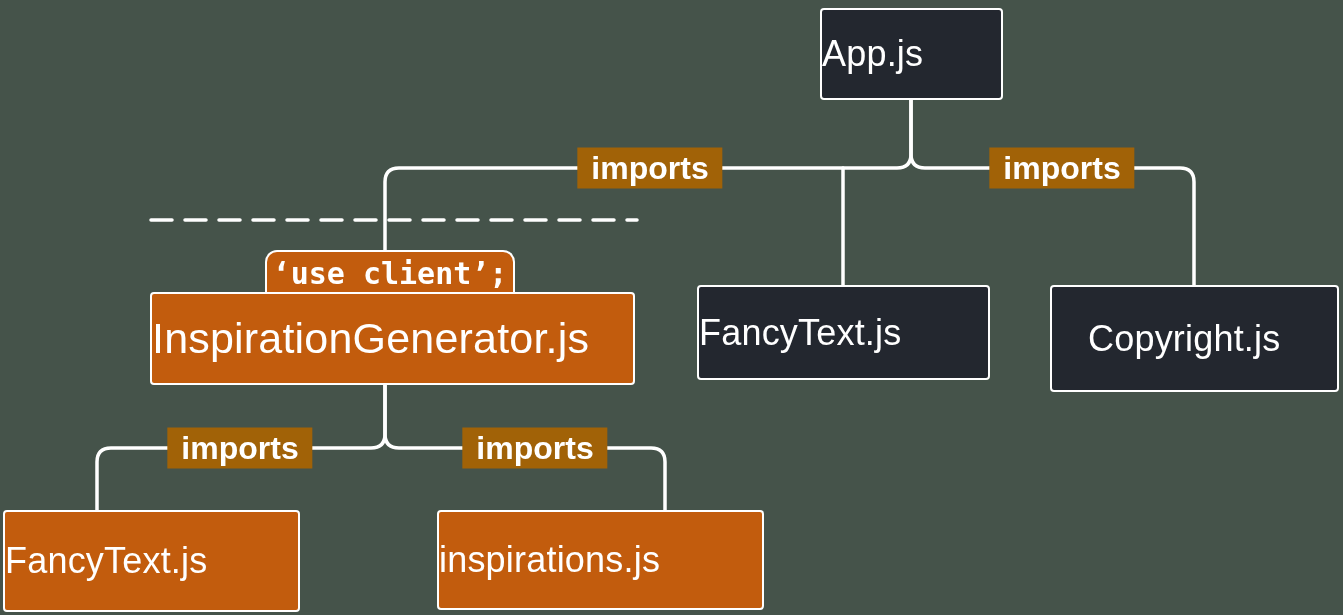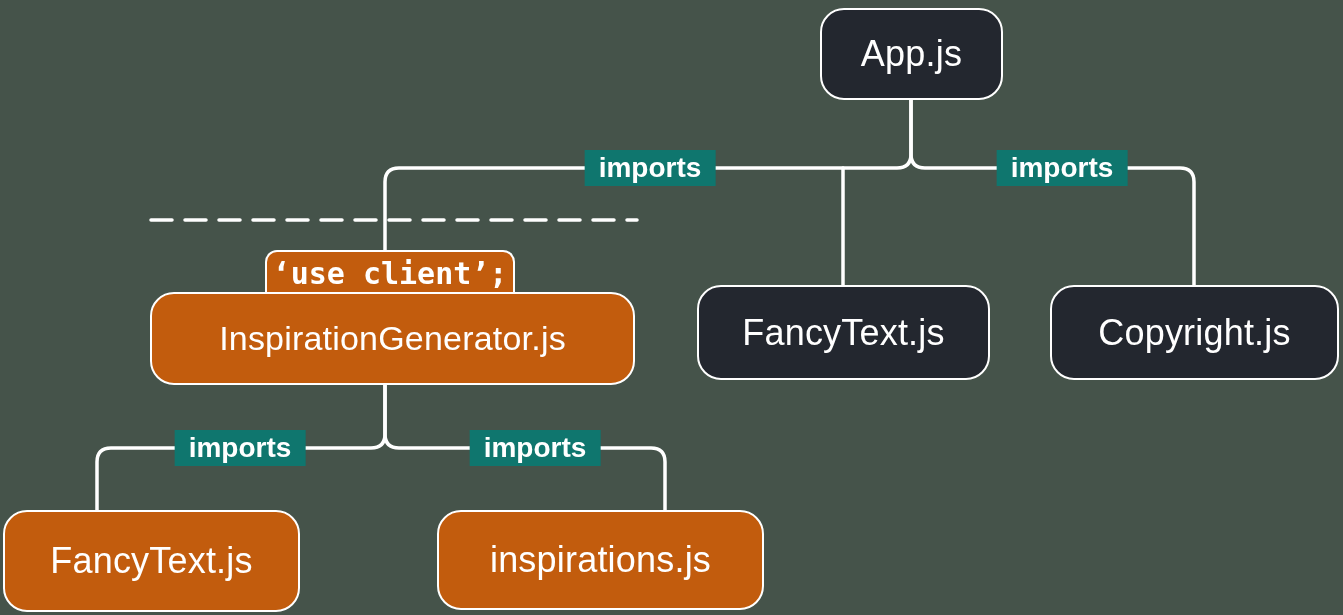--- a/index.html
+++ b/index.html
@@ -29,34 +29,33 @@
     stroke-linecap: round;
   }
   .connectors path.dashed {
     stroke-dasharray: 21 13;
     stroke-width: 3.5;
   }
   .node {
     position: absolute;
     box-sizing: border-box;
     border: 2px solid #ffffff;
-    border-radius: 24px;
+    border-radius: 4px;
     color: #ffffff;
     display: flex;
     align-items: center;
-    justify-content: center;
     text-align: center;
     font-size: 36px;
     font-weight: 400;
     letter-spacing: 0.2px;
     z-index: 2;
   }
   .node.dark { background: #23272f; }
   .node.client { background: #c25c0d; }
-  .node-inspiration { font-size: 34px; }
+  .node-inspiration { font-size: 43px; }
   .badge {
     position: absolute;
     box-sizing: border-box;
     left: 265px;
     top: 250px;
     width: 250px;
     height: 44px;
     background: #c25c0d;
     border: 2px solid #ffffff;
     border-bottom: none;
@@ -66,23 +65,23 @@
     align-items: center;
     justify-content: center;
     font-family: "DejaVu Sans Mono", monospace;
     font-size: 30px;
     font-weight: 700;
     z-index: 1;
   }
   .edge-label {
     position: absolute;
     transform: translate(-50%, -50%);
-    background: #0f766e;
+    background: #a16207;
     color: #ffffff;
-    font-size: 28px;
+    font-size: 32px;
     font-weight: 600;
     padding: 2px 14px;
     white-space: nowrap;
     z-index: 3;
   }
 </style>
 </head>
 <body>
 
 <div class="canvas">
@@ -116,21 +115,21 @@
   </div>
 
   <div class="node client node-inspiration" style="left:150px; top:292px; width:485px; height:93px;">
     <span>InspirationGenerator.js</span>
   </div>
 
   <div class="node dark" style="left:697px; top:285px; width:293px; height:95px;">
     <span>FancyText.js</span>
   </div>
 
-  <div class="node dark" style="left:1050px; top:285px; width:289px; height:95px;">
+  <div class="node dark" style="left:1050px; top:285px; width:289px; height:107px;padding-left:36px;">
     <span>Copyright.js</span>
   </div>
 
   <div class="node client" style="left:3px; top:510px; width:297px; height:102px;">
     <span>FancyText.js</span>
   </div>
 
   <div class="node client" style="left:437px; top:510px; width:327px; height:100px;">
     <span>inspirations.js</span>
   </div>

